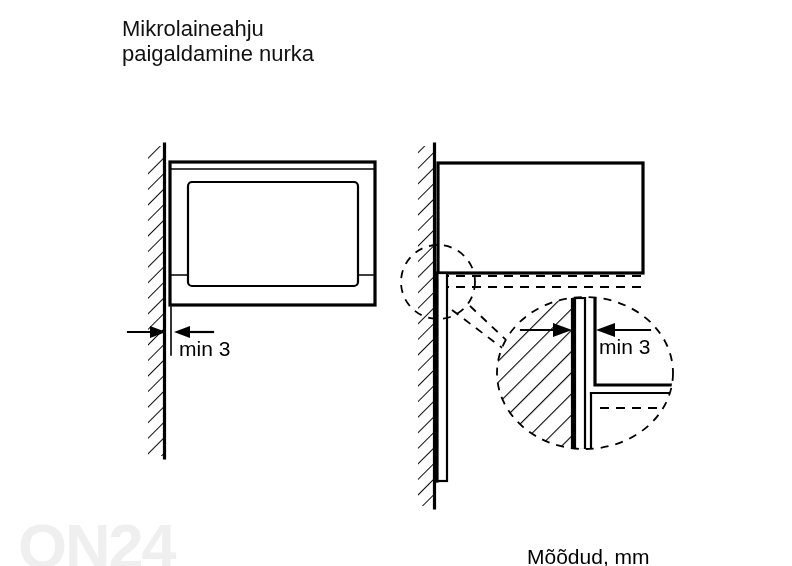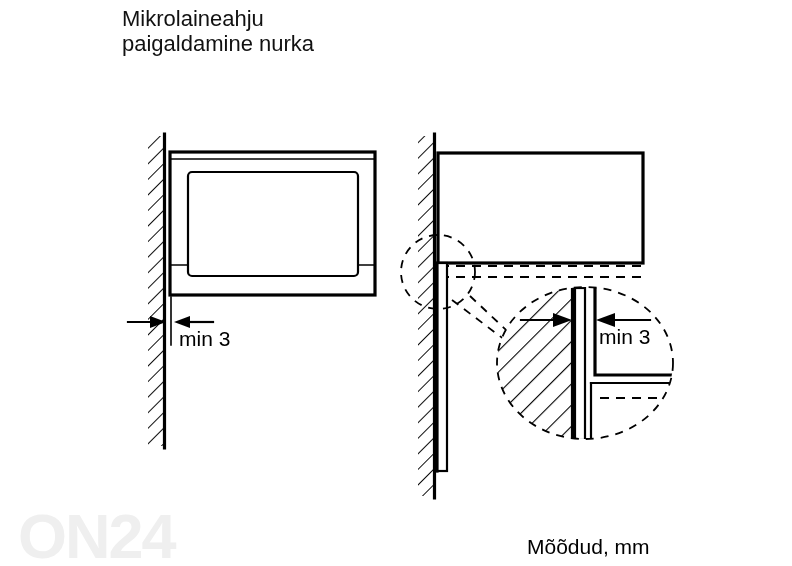--- a/index.html
+++ b/index.html
@@ -11,21 +11,21 @@
     width: 792px;
     height: 566px;
     position: relative;
     overflow: hidden;
     font-family: "Liberation Sans", sans-serif;
     color: #000000;
   }
   #diagram-root {
     position: absolute;
     left: 0;
-    top: 0;
+    top: 10px;
     width: 792px;
     height: 490px;
     border-radius: 14px;
   }
   .title-text {
     font-size: 22px;
     line-height: 25px;
     fill: #111111;
     font-family: "Liberation Sans", sans-serif;
   }

